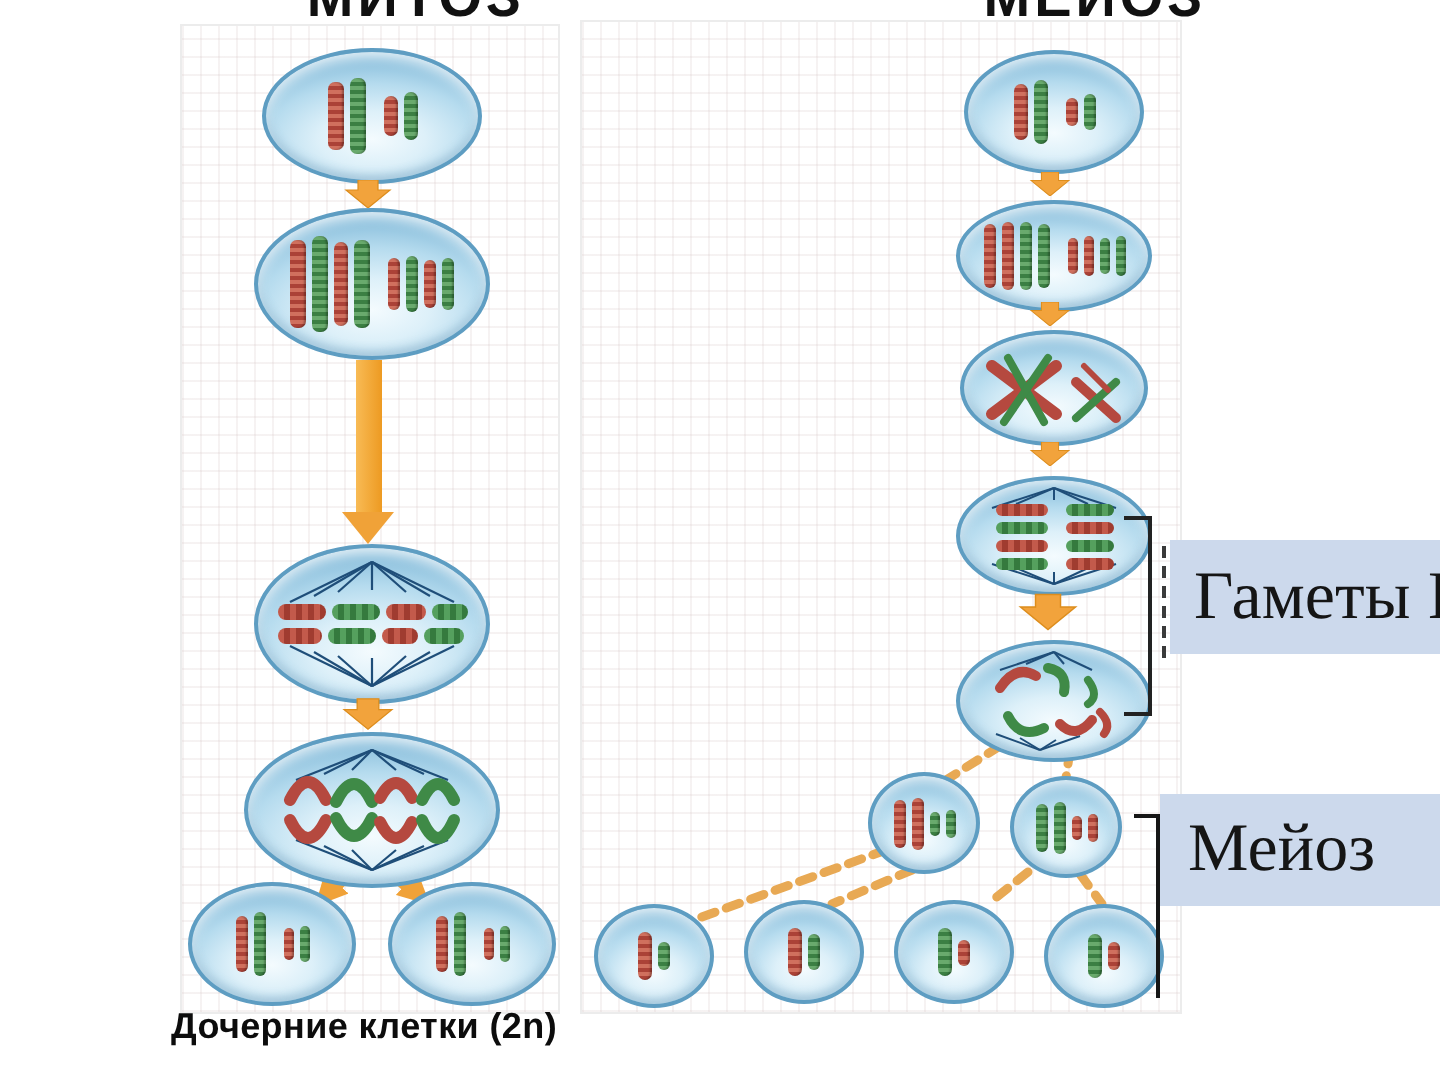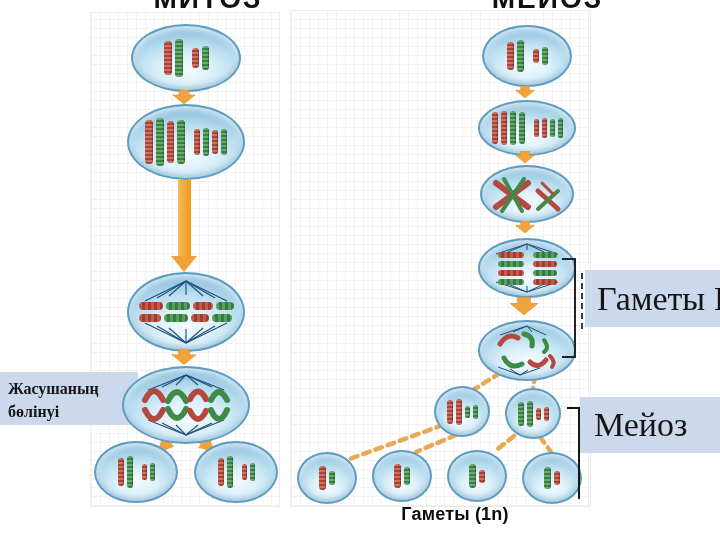--- a/index.html
+++ b/index.html
@@ -199,20 +199,21 @@
     <div class="chr r w5 gapL" style="height:16px"></div>
     <div class="chr g w5" style="height:18px"></div>
   </div>
   <div class="cell" style="left:194px;top:441px;width:80px;height:58px">
     <div class="chr r w6" style="height:28px"></div>
     <div class="chr g w6" style="height:32px"></div>
     <div class="chr r w5 gapL" style="height:16px"></div>
     <div class="chr g w5" style="height:18px"></div>
   </div>
 
+  <div class="caption" id="caption-mitosis">Дочерние клетки (2n)</div>
 
   <div class="cell" style="left:482px;top:25px;width:86px;height:58px">
     <div class="chr r" style="height:28px"></div>
     <div class="chr g" style="height:32px"></div>
     <div class="chr r w6 gapL" style="height:14px"></div>
     <div class="chr g w6" style="height:18px"></div>
   </div>
 
   <svg class="arrow" style="left:513px;top:86px" width="24" height="12" viewBox="0 0 24 14">
     <path d="M7,0 h10 v5 h6 L12,14 1,5 h6 z" fill="#f2a33c" stroke="#dd8d1c" stroke-width="0.6"></path>
@@ -336,26 +337,21 @@
   </div>
   <div class="cell" style="left:447px;top:450px;width:56px;height:48px">
     <div class="chr g" style="height:24px"></div>
     <div class="chr r w6" style="height:13px"></div>
   </div>
   <div class="cell" style="left:522px;top:452px;width:56px;height:48px">
     <div class="chr g" style="height:22px"></div>
     <div class="chr r w6" style="height:14px"></div>
   </div>
 
-  <div class="caption" id="caption-meiosis">Гаметы (1n)</div>
-
-  <div class="tag" id="tag-celldiv">
-    <span>Жасушаның</span><br>
-    <span>бөлінуі</span>
-  </div>
+
 
   <div class="bracket" id="bracket-m1"></div>
   <div id="dashv-m1"></div>
   <div class="tag big" id="tag-meiosis1">
     <span>Гаметы I</span>
   </div>
 
   <div class="bracket" id="bracket-m2"></div>
   <div class="tag big" id="tag-meiosis2">
     <span>Мейоз</span>

